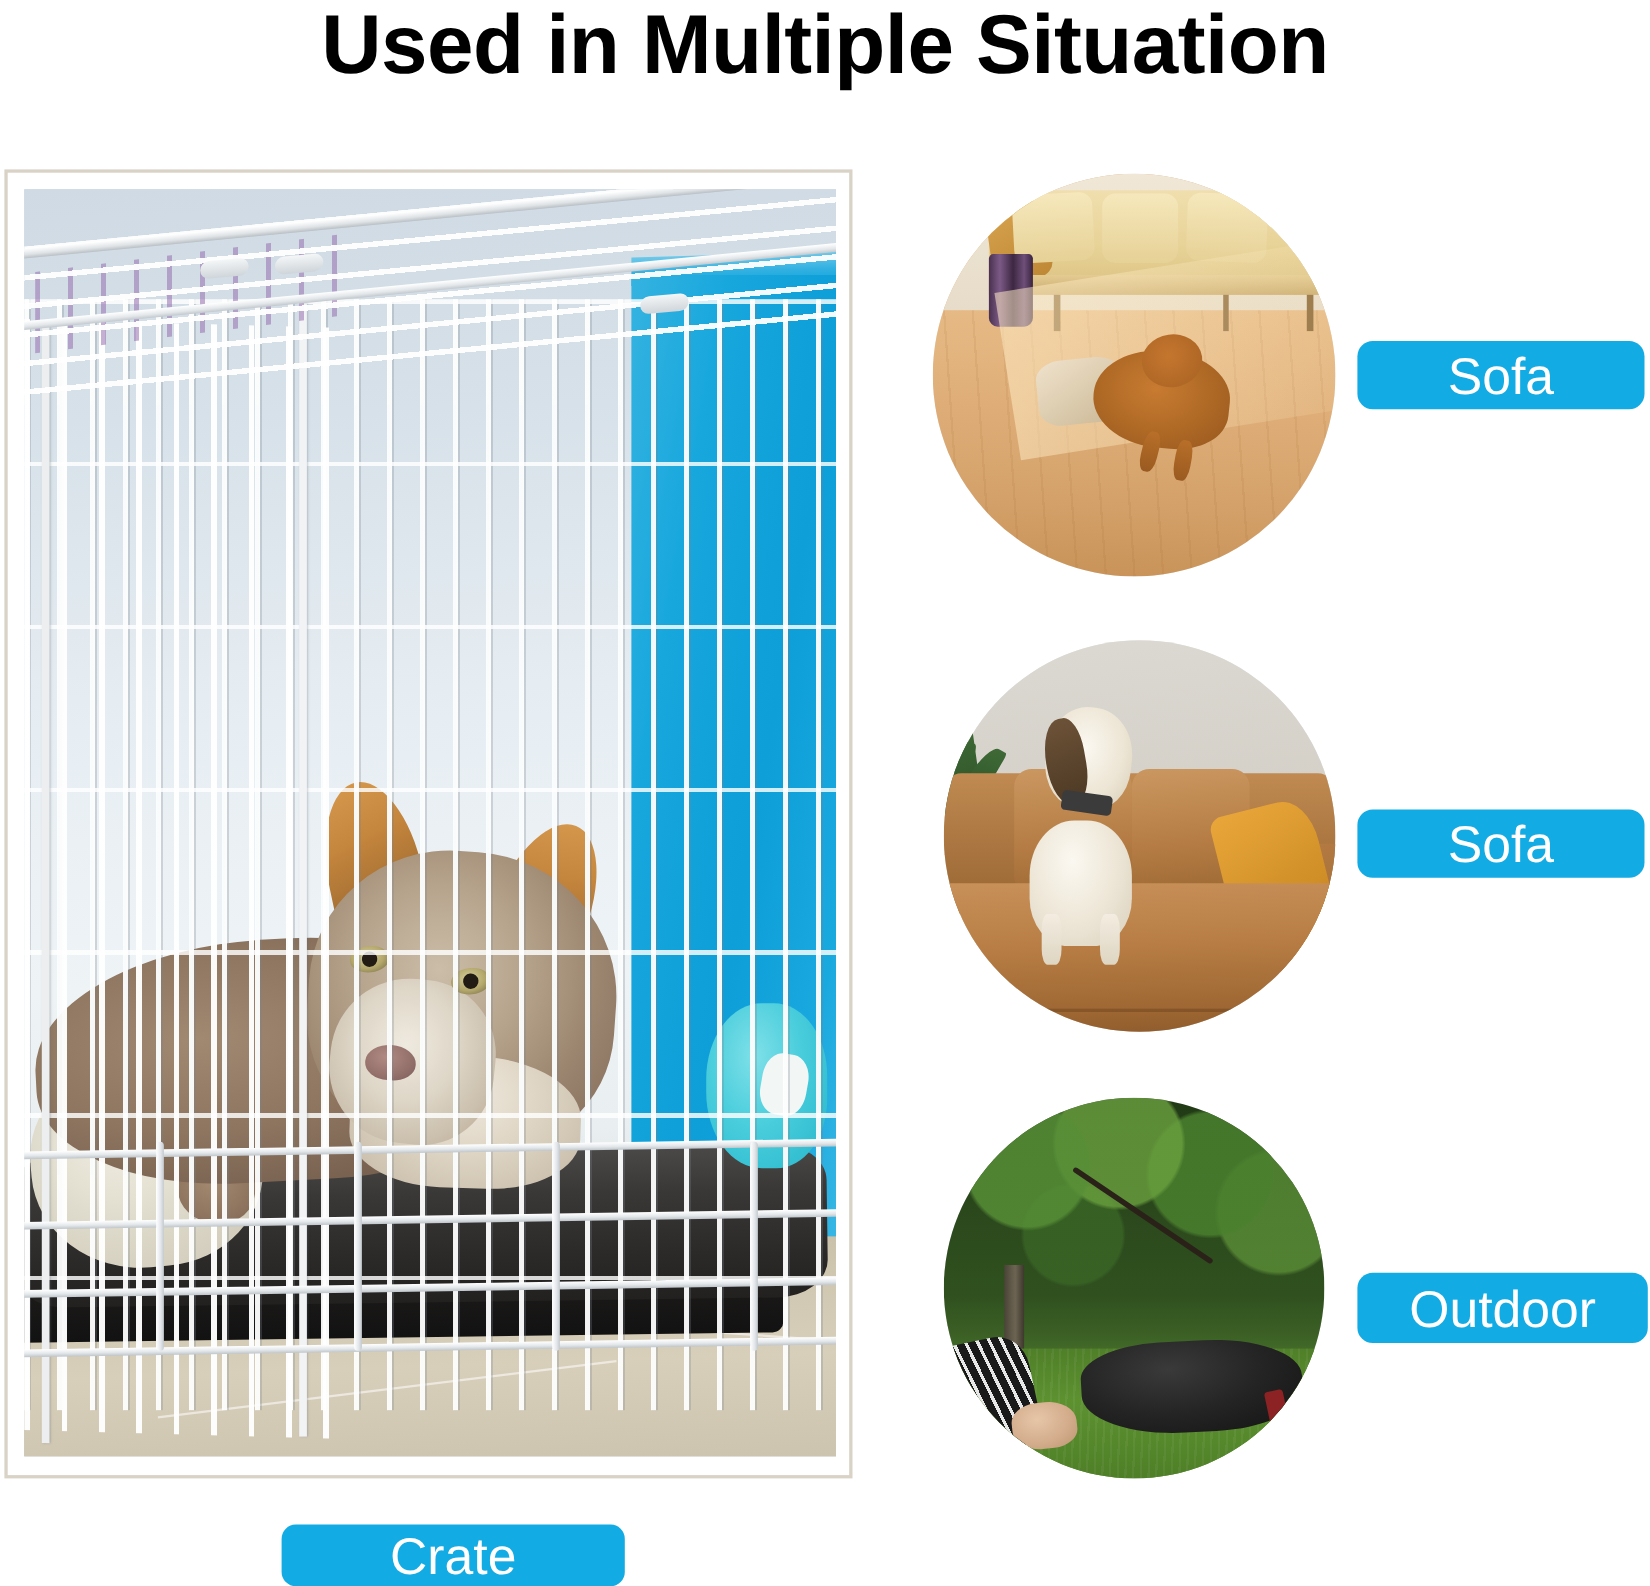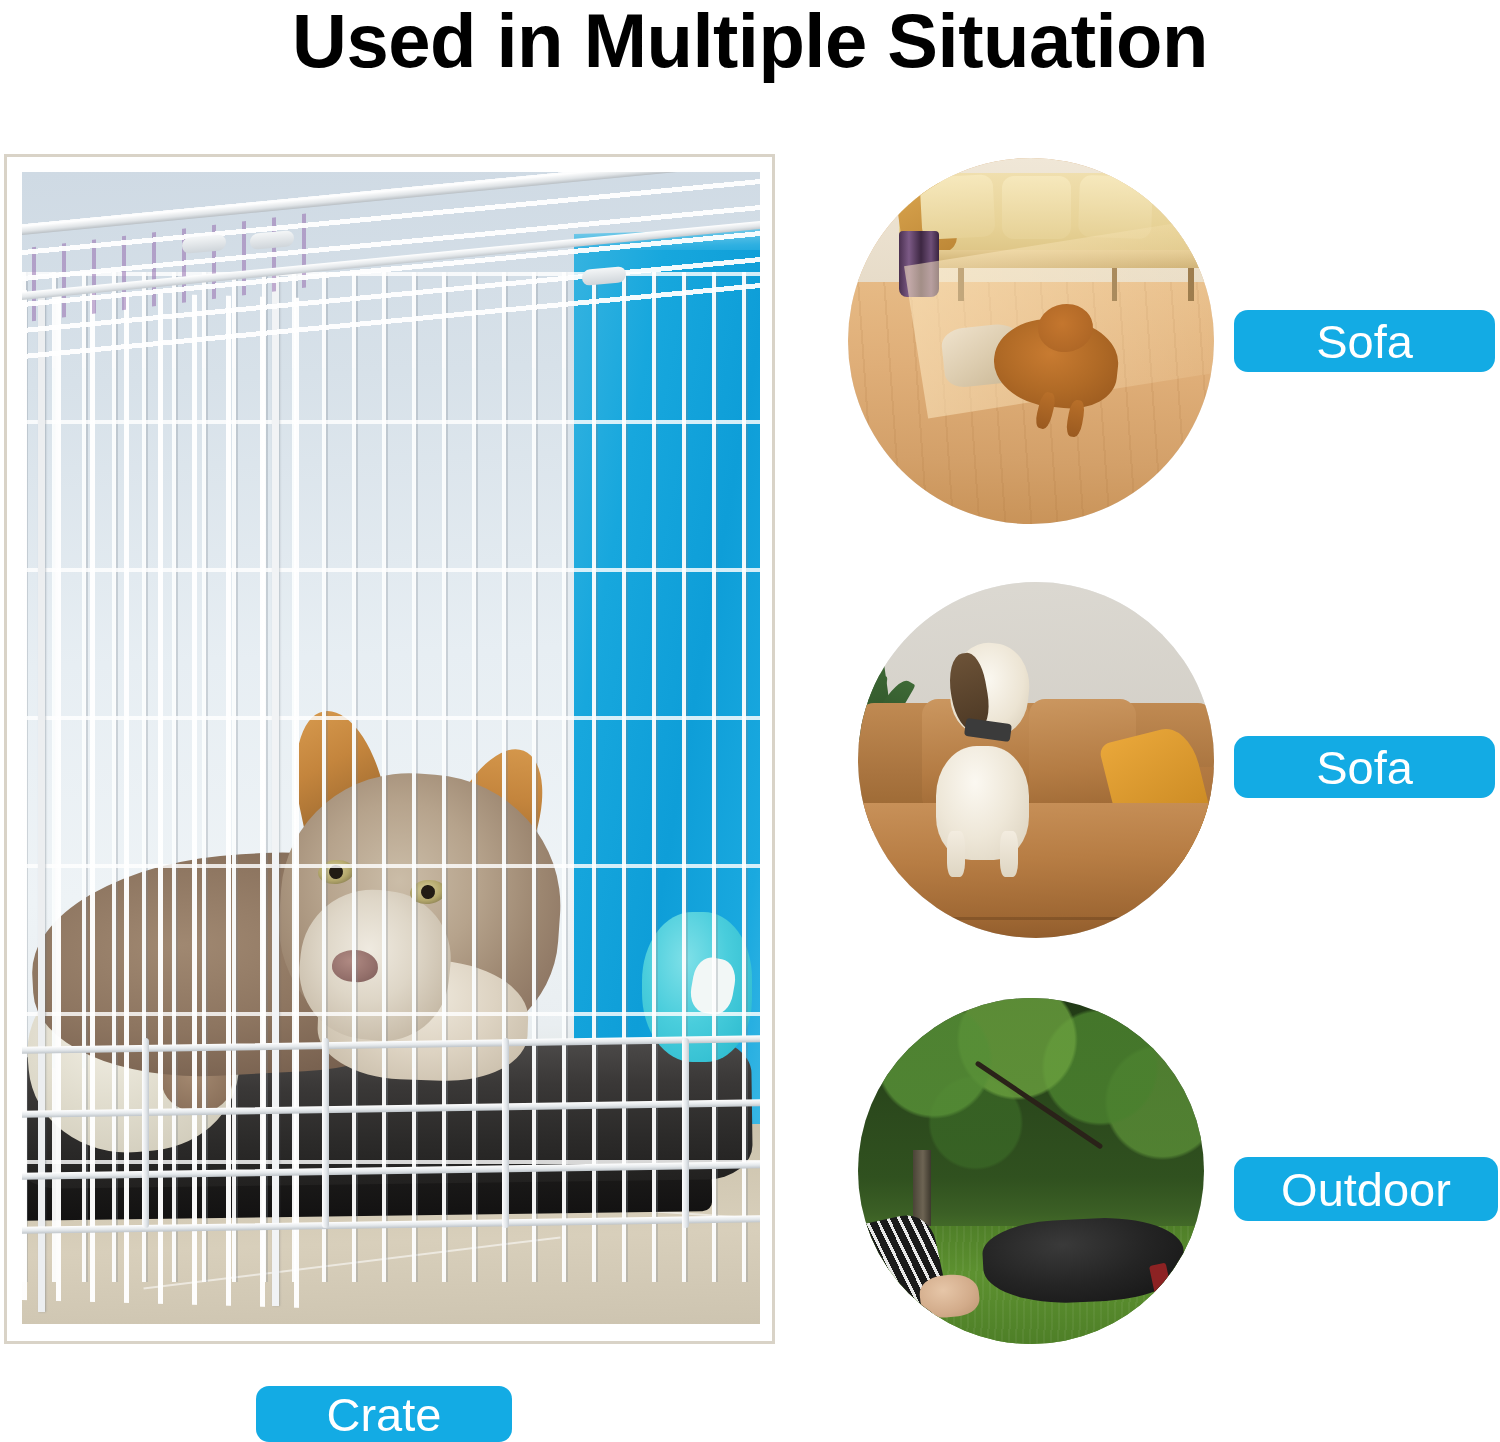--- a/index.html
+++ b/index.html
@@ -656,21 +656,21 @@
     display: flex;
     align-items: center;
     justify-content: center;
     box-sizing: border-box;
     line-height: 1;
     white-space: nowrap;
   }
   .badge-floor   { left: 1234px; top: 310px;  width: 261px; height: 62px; }
   .badge-sofa    { left: 1234px; top: 736px;  width: 261px; height: 62px; }
   .badge-outdoor { left: 1234px; top: 1157px; width: 264px; height: 64px; }
-  .badge-crate   { left: 256px;  top: 1386px; width: 256px; height: 56px; border-radius: 13px; }
+  .badge-crate   { left: 256px;  top: 1386px; width: 312px; height: 56px; border-radius: 13px; }
 </style>
 </head>
 <body>
 
 <div class="page-title">Used in Multiple Situation</div>
 
 <div class="crate-frame">
   <div class="crate-photo">
 
     <div class="sky-bg"></div>

